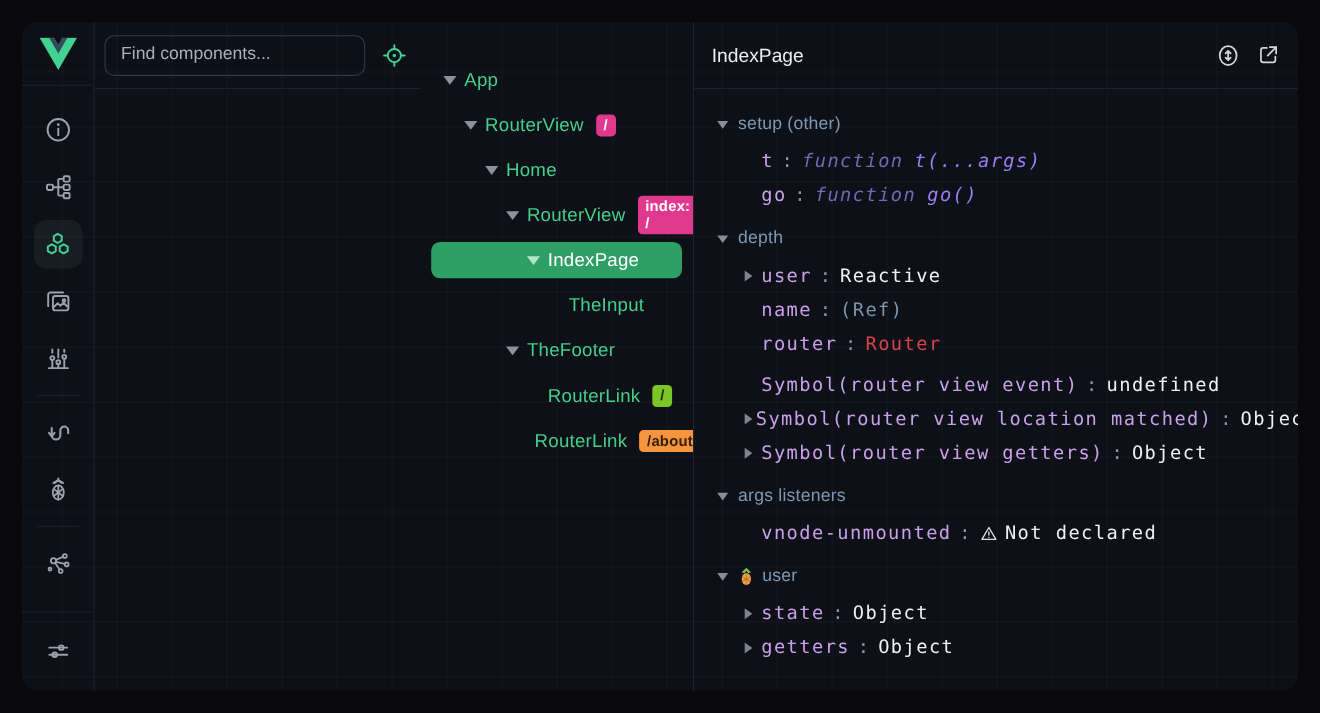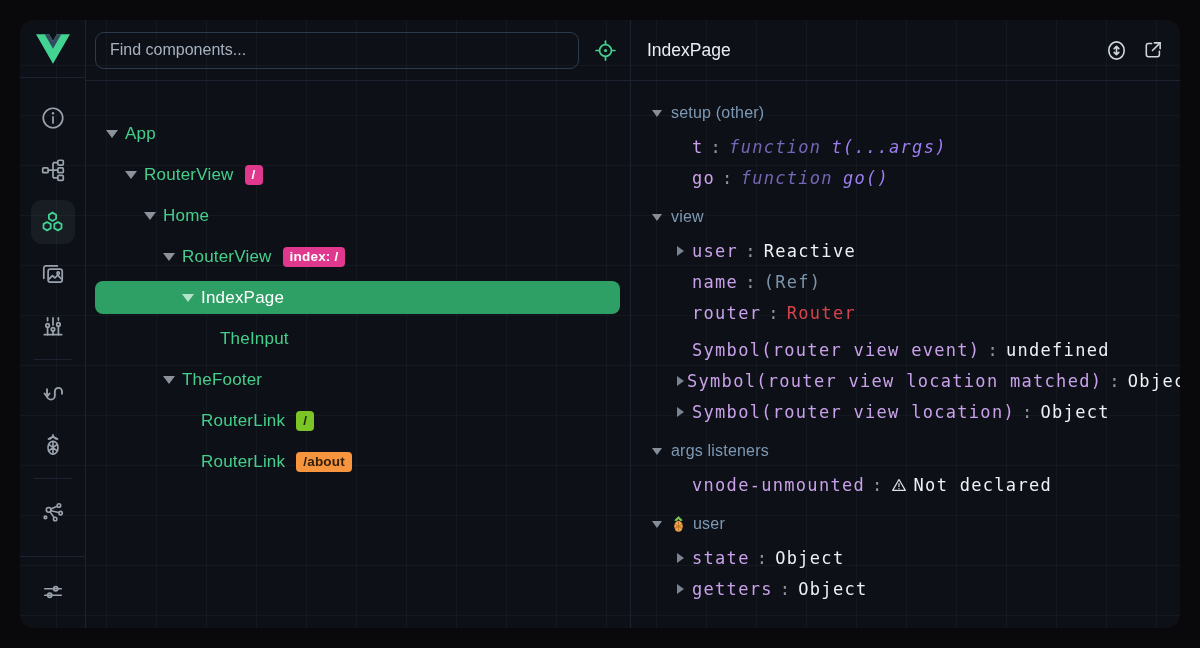--- a/index.html
+++ b/index.html
@@ -23,21 +23,21 @@
   .sbtn { width:44px; height:44px; display:flex; align-items:center; justify-content:center;
           border-radius:11px; color:#9aa3ad; margin:4px 0; cursor:pointer; background:transparent; border:none; }
   .sbtn svg { stroke:#9aa3ad; }
   .sbtn.active { background:rgba(130,150,170,.10); }
   .sbtn.active svg { stroke:#42d392; }
   .side-sep { width:38px; height:0; border-top:1px solid #1c2330; margin:7px 0; }
   .side-spacer { flex:1; }
   .side-bottom { width:100%; border-top:1px solid #1c2330; display:flex; justify-content:center; padding:9px 0 10px; }
 
   
-  .tree-panel { flex:1 1 auto; min-width:0; display:flex; flex-direction:column; }
+  .tree-panel { flex:1 1 auto; min-width:0; display:flex; }
   .toolbar { height:61px; flex:0 0 61px; border-bottom:1px solid #1c2330;
              display:flex; align-items:center; padding:0 13px 0 9px; }
   .search { flex:1; height:37px; background:transparent; border:1px solid #2c3a4e; border-radius:9px;
             color:#dfe6ee; font-size:16px; padding:0 14px; outline:none;
             font-family:"Liberation Sans", sans-serif; }
   .search::placeholder { color:#a7b2c0; }
   .target-btn { background:none; border:none; margin-left:15px; cursor:pointer; display:flex; }
 
   .tree { flex:1; padding-top:32px; overflow:hidden; }
   .trow { position:relative; height:41px; display:flex; align-items:center;
@@ -314,21 +314,21 @@
           <span class="sval fn-kw">function</span>
           <span class="sval fn-sig">go()</span>
         </div>
       </div>
 
       <div class="section">
         <div class="sec-head">
           <span class="caret-box">
               <span class="sec-caret"></span>
             </span>
-          <span class="sec-label">view</span>
+          <span class="sec-label">depth</span>
         </div>
         <div class="srow">
           <span class="arrow-box">
               <span class="caret-r"></span>
             </span>
           <span class="skey">user</span>
           <span class="scolon">:</span>
           <span class="sval">Reactive</span>
         </div>
         <div class="srow">
@@ -357,21 +357,21 @@
               <span class="caret-r"></span>
             </span>
           <span class="skey">Symbol(router view location matched)</span>
           <span class="scolon">:</span>
           <span class="sval">Object</span>
         </div>
         <div class="srow">
           <span class="arrow-box">
               <span class="caret-r"></span>
             </span>
-          <span class="skey">Symbol(router view location)</span>
+          <span class="skey">Symbol(router view getters)</span>
           <span class="scolon">:</span>
           <span class="sval">Object</span>
         </div>
       </div>
 
       <div class="section">
         <div class="sec-head">
           <span class="caret-box">
               <span class="sec-caret"></span>
             </span>

